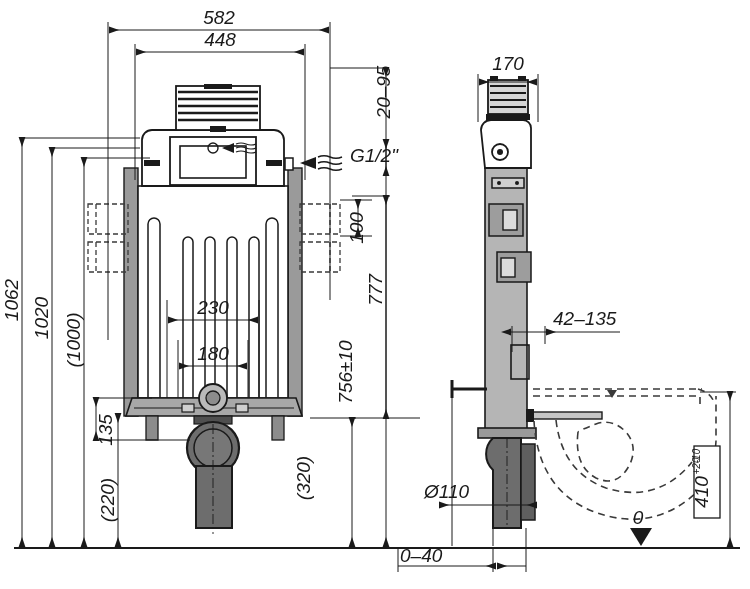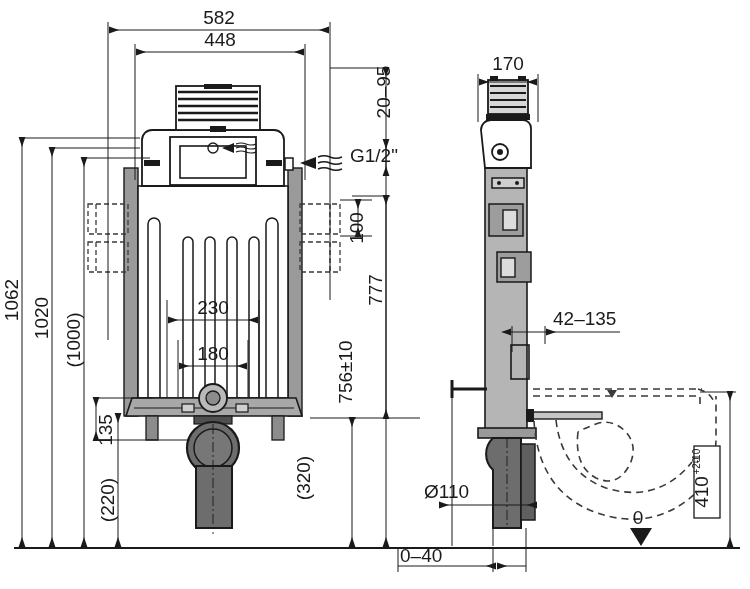--- a/index.html
+++ b/index.html
@@ -1,17 +1,17 @@
 <!DOCTYPE html>
 <html><head>
 <meta charset="utf-8">
 <style>
   html,body{margin:0;padding:0;background:#ffffff;}
   body{font-family:"Liberation Sans",sans-serif;}
-  #stage{position:relative;width:750px;height:589px;background:#fff;overflow:hidden;}
+  #stage{position:relative;width:750px;height:589px;background:#fff;overflow:hidden;font-style:italic;}
   #stage svg{position:absolute;top:0;left:0;}
   .dimtxt{font-family:"Liberation Sans",sans-serif;font-size:19px;fill:#1a1a1a;letter-spacing:0px;}
   .note{font-family:"Liberation Sans",sans-serif;font-size:19px;fill:#1a1a1a;}
   .tol{font-family:"Liberation Sans",sans-serif;font-size:10px;fill:#1a1a1a;}
 </style>
 </head>
 <body>
 
 <div id="stage">
 

